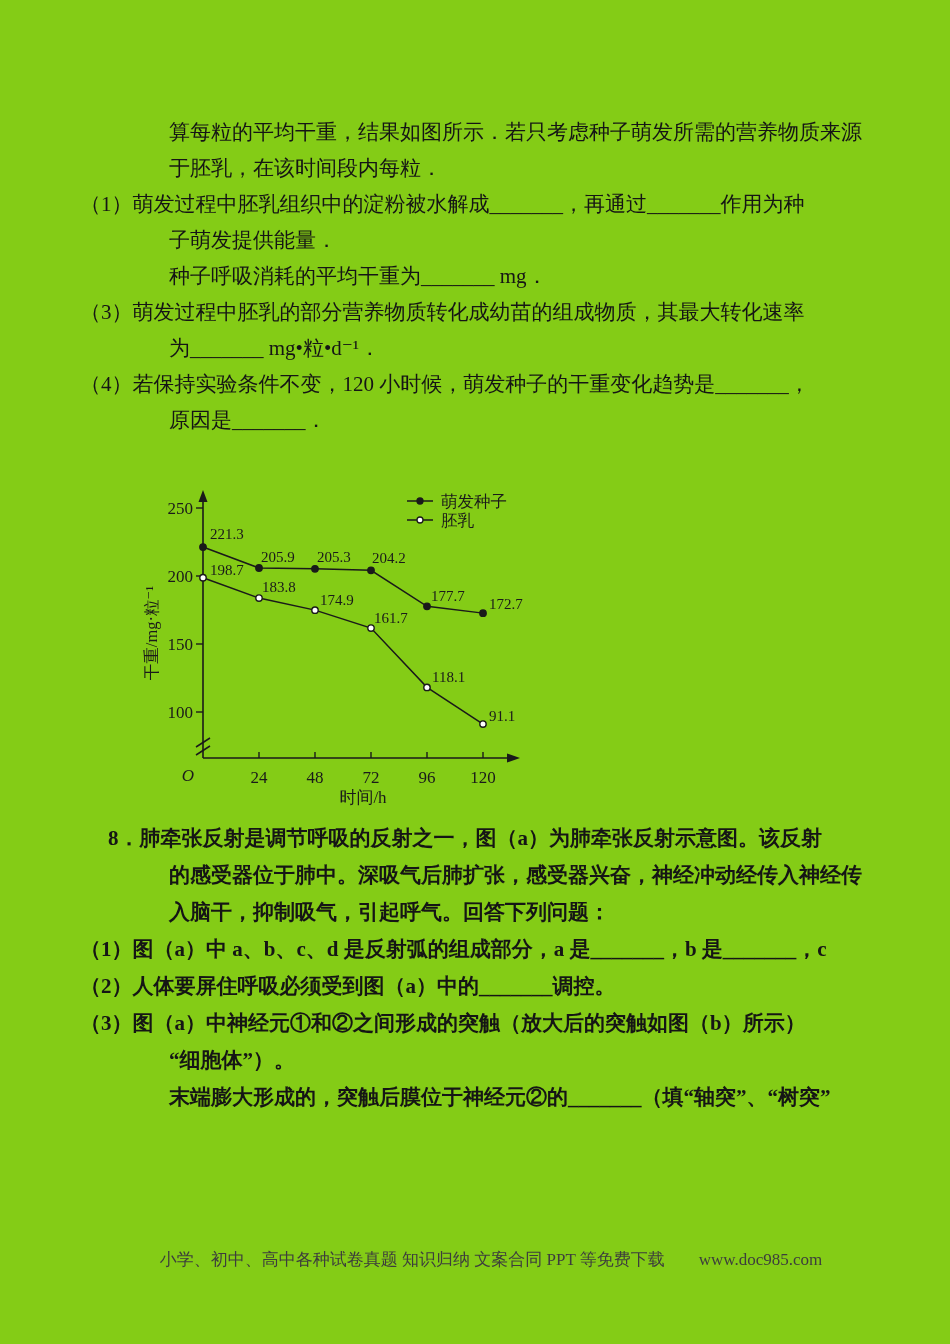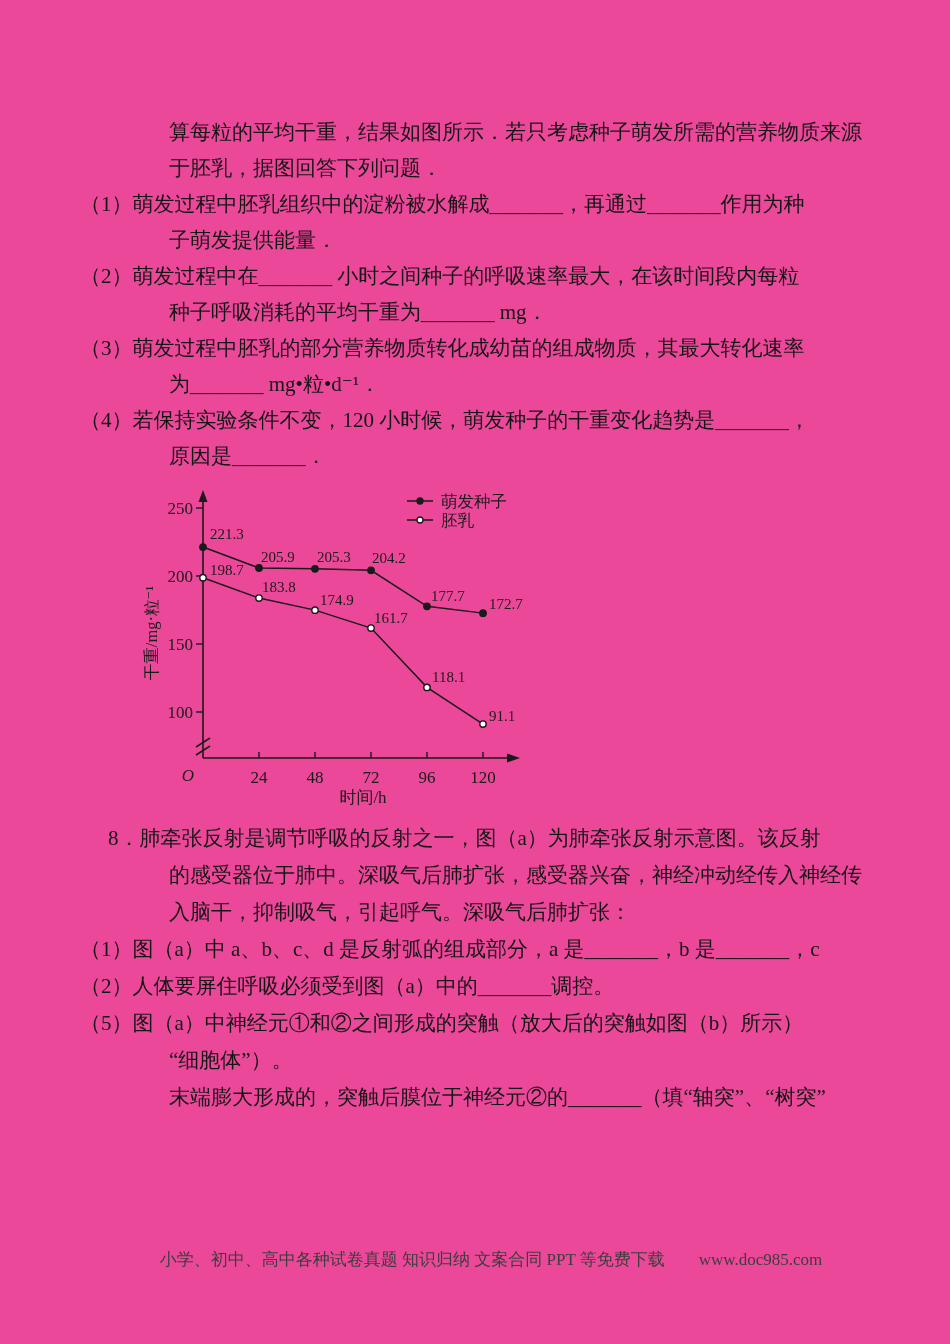--- a/index.html
+++ b/index.html
@@ -1,47 +1,46 @@
 <!DOCTYPE html>
 <html><head>
 <meta charset="utf-8">
 <style>
   html,body{margin:0;padding:0;background:#ffffff;}
   .page{
-    position:relative;width:950px;height:1344px;background:#ec4899;
+    position:relative;width:950px;height:1344px;background:#84cc16;
     font-family:"Liberation Serif","DejaVu Serif",serif;
     color:#151515;overflow:hidden;
   }
   .qblock{position:absolute;left:0;width:950px;}
   #q7-lines{top:114px;}
   #q8-lines{top:820px;}
   .tline{font-size:21px;line-height:36px;height:36px;white-space:pre;}
-  #q8-lines .tline{line-height:37px;height:37px;}
+  #q8-lines .tline{line-height:37px;height:37px;font-weight:bold;}
   .indent-item{margin-left:108px;}
   .indent-num{margin-left:80px;}
   .indent-cont{margin-left:169px;}
   .chart-wrap{position:absolute;left:135px;top:481px;width:490px;height:340px;}
   .chart-wrap svg{display:block;}
   .footer{
     position:absolute;top:1248px;left:0;width:950px;text-align:center;
     font-size:17px;color:#3d3d3d;white-space:pre;padding-left:16px;
   }
   .footer .gap{display:inline-block;width:34px;}
 </style>
 </head>
 <body>
 
 <div class="page">
 
   <div id="q7-lines" class="qblock">
       <div class="tline indent-cont">算每粒的平均干重，结果如图所示．若只考虑种子萌发所需的营养物质来源</div>
-      <div class="tline indent-cont">于胚乳，据图回答下列问题．</div>
+      <div class="tline indent-cont">于胚乳，在该时间段内每粒．</div>
       <div class="tline indent-num">（1）萌发过程中胚乳组织中的淀粉被水解成_______，再通过_______作用为种</div>
       <div class="tline indent-cont">子萌发提供能量．</div>
-      <div class="tline indent-num">（2）萌发过程中在_______ 小时之间种子的呼吸速率最大，在该时间段内每粒</div>
       <div class="tline indent-cont">种子呼吸消耗的平均干重为_______ mg．</div>
       <div class="tline indent-num">（3）萌发过程中胚乳的部分营养物质转化成幼苗的组成物质，其最大转化速率</div>
       <div class="tline indent-cont">为_______ mg•粒•d⁻¹．</div>
       <div class="tline indent-num">（4）若保持实验条件不变，120 小时候，萌发种子的干重变化趋势是_______，</div>
       <div class="tline indent-cont">原因是_______．</div>
     </div>
 
   <div class="chart-wrap">
     <svg id="chart-svg" width="490" height="340" viewBox="0 0 490 340">
         <line x1="68" y1="277" x2="374" y2="277" stroke="#1a1a1a" stroke-width="1.6"></line>
@@ -102,23 +101,23 @@
         <text x="306" y="26" text-anchor="start" font-size="16.5" fill="#1a1a1a">萌发种子</text>
         <line x1="272" y1="39" x2="298" y2="39" stroke="#1a1a1a" stroke-width="1.5"></line>
         <circle cx="285" cy="39" r="3" fill="#ffffff" stroke="#1a1a1a" stroke-width="1.3"></circle>
         <text x="306" y="45" text-anchor="start" font-size="16.5" fill="#1a1a1a">胚乳</text>
       </svg>
   </div>
 
   <div id="q8-lines" class="qblock">
       <div class="tline indent-item">8．肺牵张反射是调节呼吸的反射之一，图（a）为肺牵张反射示意图。该反射</div>
       <div class="tline indent-cont">的感受器位于肺中。深吸气后肺扩张，感受器兴奋，神经冲动经传入神经传</div>
-      <div class="tline indent-cont">入脑干，抑制吸气，引起呼气。深吸气后肺扩张：</div>
+      <div class="tline indent-cont">入脑干，抑制吸气，引起呼气。回答下列问题：</div>
       <div class="tline indent-num">（1）图（a）中 a、b、c、d 是反射弧的组成部分，a 是_______，b 是_______，c</div>
       <div class="tline indent-num">（2）人体要屏住呼吸必须受到图（a）中的_______调控。</div>
-      <div class="tline indent-num">（5）图（a）中神经元①和②之间形成的突触（放大后的突触如图（b）所示）</div>
+      <div class="tline indent-num">（3）图（a）中神经元①和②之间形成的突触（放大后的突触如图（b）所示）</div>
       <div class="tline indent-cont">“细胞体”）。</div>
       <div class="tline indent-cont">末端膨大形成的，突触后膜位于神经元②的_______（填“轴突”、“树突”</div>
     </div>
 
   <div class="footer"><span>小学、初中、高中各种试卷真题 知识归纳 文案合同 PPT 等免费下载</span><span class="gap"></span><span>www.doc985.com</span></div>
 
 </div>
 
 </body></html>

